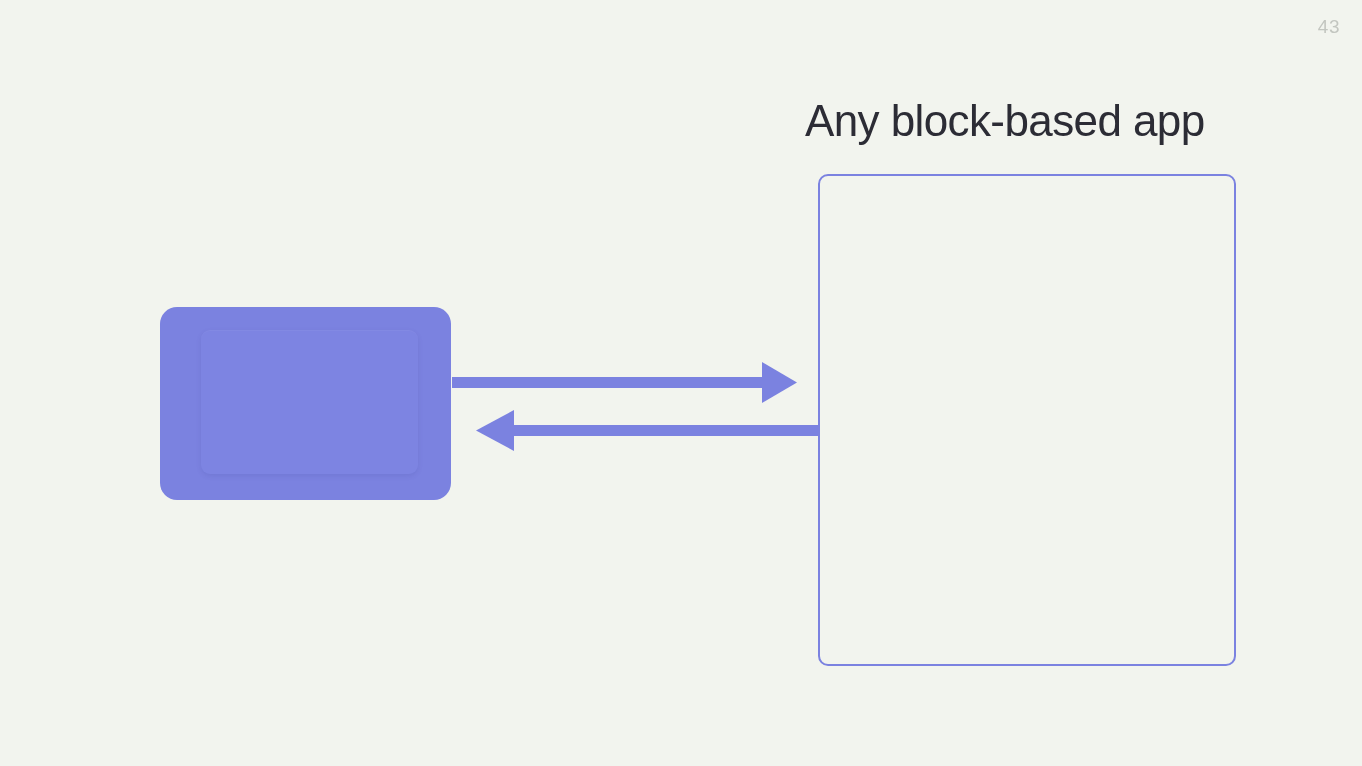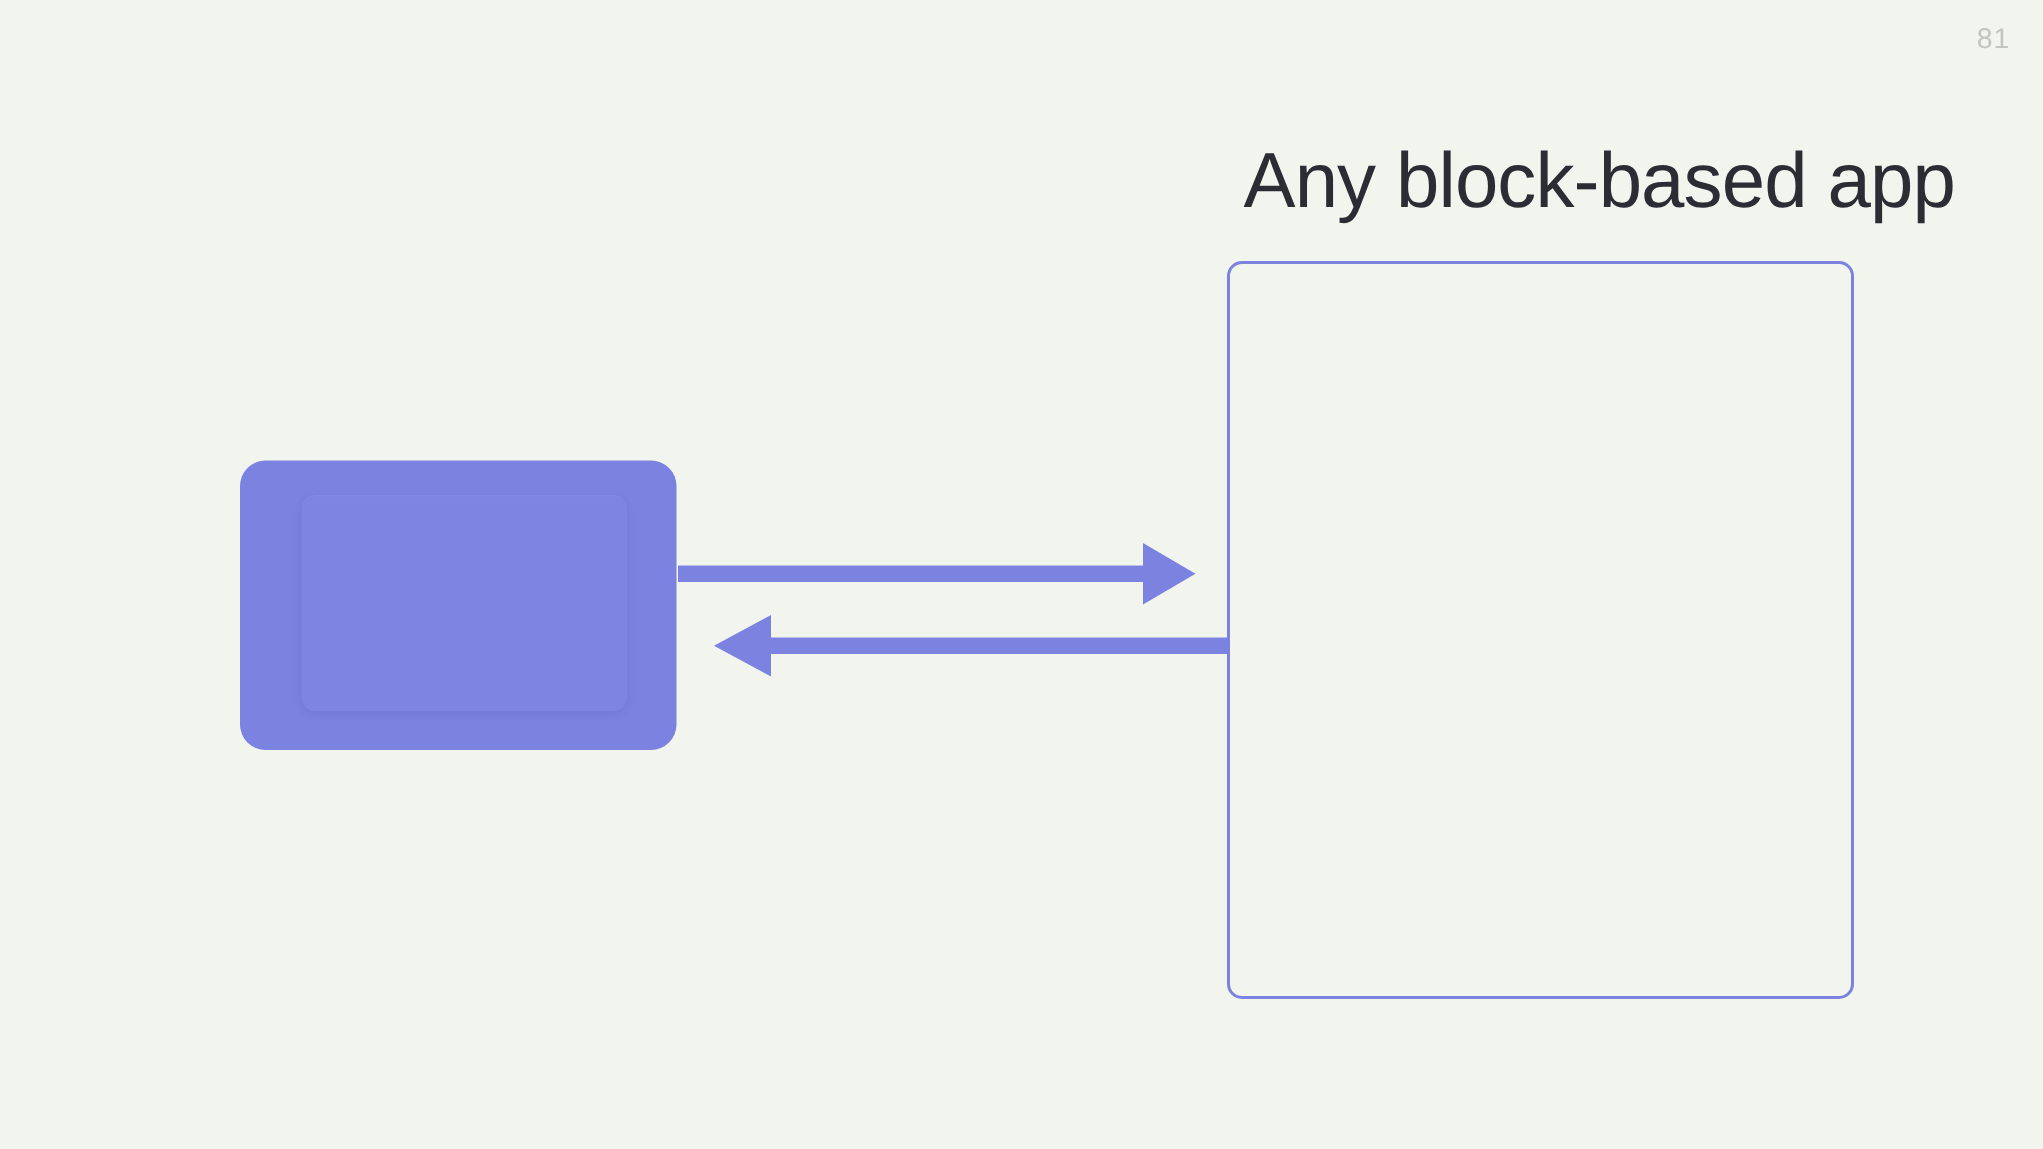--- a/index.html
+++ b/index.html
@@ -47,23 +47,22 @@
   }
   .heading-left {
     left: 199px;
     top: 228px;
     font-size: 52px;
     line-height: 58px;
   }
   .heading-right {
     left: 805px;
     top: 92px;
-    font-size: 52px;
+    font-size: 44px;
     line-height: 58px;
-    margin-left: 24px;
   }
 
   
   .block-solid {
     position: absolute;
     left: 160px;
     top: 307px;
     width: 291px;
     height: 193px;
     background: #7b82e0;
@@ -103,21 +102,21 @@
     height: 766px;
     pointer-events: none;
     overflow: visible;
   }
 </style>
 </head>
 <body>
 
 <div id="slide">
 
-  <div class="page-number">81</div>
+  <div class="page-number">43</div>
 
 
   <div class="heading heading-right">Any block-based app</div>
 
   <div class="block-solid">
     <div class="block-solid-inner"></div>
   </div>
 
   <div class="block-outline"></div>
 

